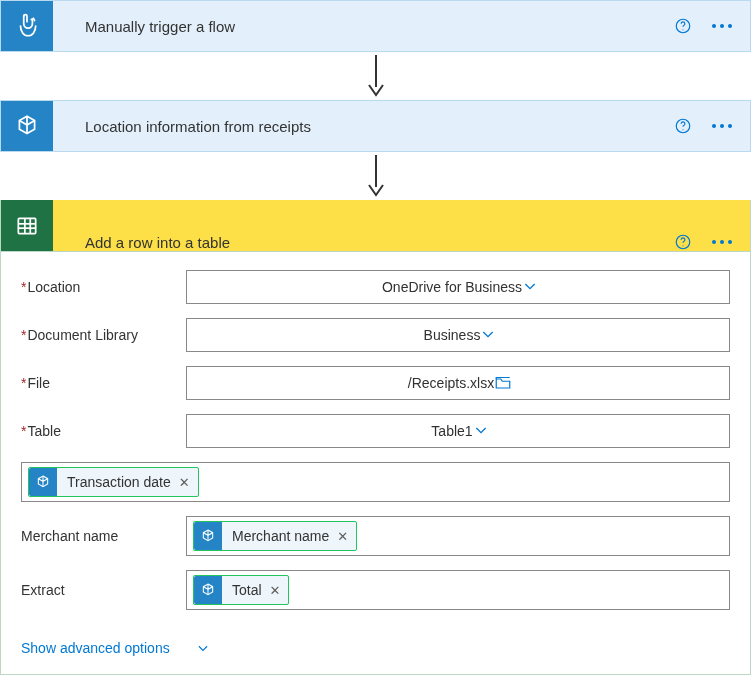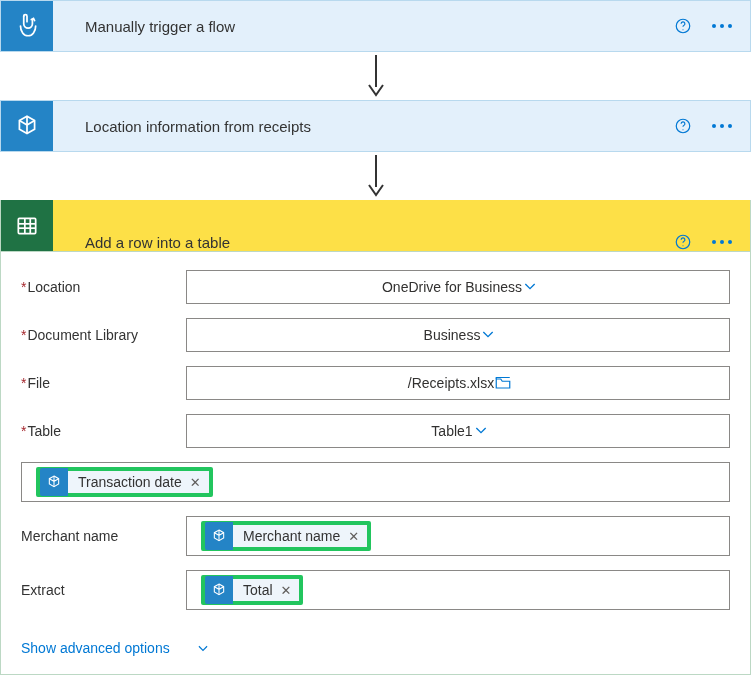--- a/index.html
+++ b/index.html
@@ -105,24 +105,23 @@
     display: flex;
     align-items: center;
     padding: 4px 6px;
     background: #fff;
     cursor: text;
   }
   .token {
     display: flex;
     align-items: center;
     background: #eef5fb;
-    border: 4px solid #22c55e;
+    border: 1px solid #22c55e;
     height: 30px;
     border-radius: 2px;
-    margin-left: 8px;
   }
   .token-icon {
     width: 28px;
     height: 28px;
     background: #2484c6;
     display: flex;
     align-items: center;
     justify-content: center;
     border-radius: 2px 0 0 2px;
   }

